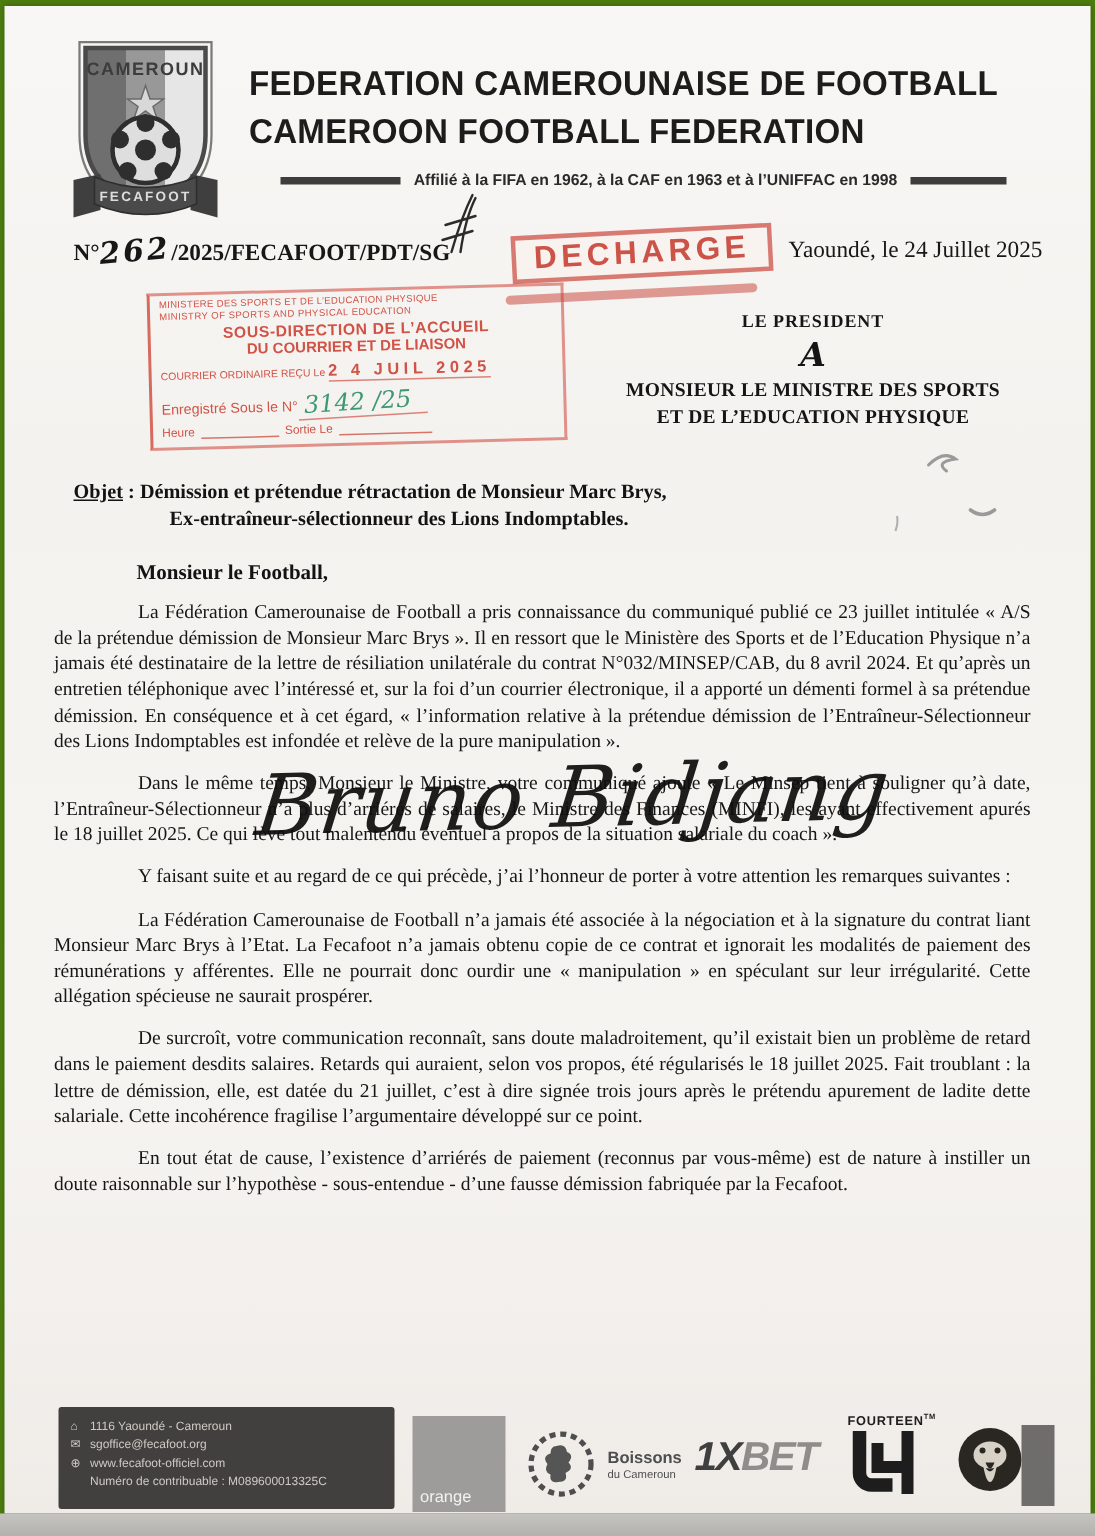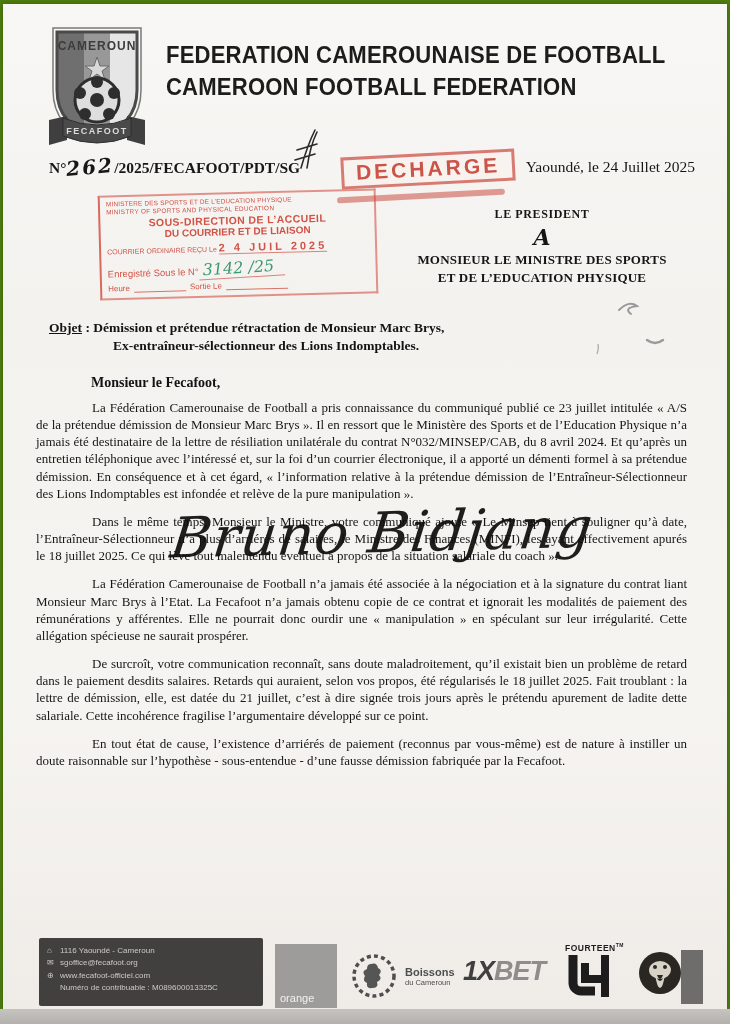--- a/index.html
+++ b/index.html
@@ -120,20 +120,25 @@
         <polygon points="4,96 22,92 22,116 4,121" fill="#3f3f3f"></polygon>
         <polygon points="100,96 82,92 82,116 100,121" fill="#3f3f3f"></polygon>
         <path d="M18 94 Q52 108 86 94 L86 112 Q52 126 18 112 Z" fill="#4a4a4a" stroke="#2e2e2e" stroke-width="1"></path>
         <text x="52" y="110" text-anchor="middle" font-family="Liberation Sans,sans-serif" font-size="9" font-weight="bold" fill="#dcdcdc" letter-spacing="1.5">FECAFOOT</text>
       </g>
     </svg>
 
     <div class="abs title-block">
       <div class="org-name">FEDERATION CAMEROUNAISE DE FOOTBALL</div>
       <div class="org-name en">CAMEROON FOOTBALL FEDERATION</div>
+      <div class="affiliation-row">
+        <span class="aff-bar l"></span>
+        <span class="affiliation-text">Affilié à la FIFA en 1962, à la CAF en 1963 et à l’UNIFFAC en 1998</span>
+        <span class="aff-bar r"></span>
+      </div>
     </div>
 
     <div class="abs ref-line">
       <span>N°</span><span class="hand-number">262</span><span>/2025/FECAFOOT/PDT/SG</span>
     </div>
 
     <svg class="abs" style="left:288px;top:124px;" width="28" height="42" viewBox="0 0 28 42">
       <path d="M10 40 C14 26 20 10 24 2 M16 40 C18 26 22 12 26 4 M6 22 L26 16 M4 32 L24 26" stroke="#2b2b2b" stroke-width="1.6" fill="none" stroke-linecap="round"></path>
     </svg>
 
@@ -176,25 +181,26 @@
       <div class="adr-line">MONSIEUR LE MINISTRE DES SPORTS</div>
       <div class="adr-line">ET DE L’EDUCATION PHYSIQUE</div>
     </div>
 
     <svg class="abs scribbles" width="110" height="70" viewBox="0 0 110 70">
       <path d="M60 14 q10 -10 18 -4 q-14 2 -6 8" stroke="#9a9a9a" stroke-width="2" fill="none" stroke-linecap="round"></path>
       <path d="M88 44 q8 6 16 0" stroke="#9a9a9a" stroke-width="2.4" fill="none" stroke-linecap="round"></path>
       <path d="M38 58 q2 -6 1 -10" stroke="#b0b0b0" stroke-width="1.4" fill="none"></path>
     </svg>
 
-    <div class="abs salutation">Monsieur le Fecafoot,</div>
+    <div class="abs salutation">Monsieur le Football,</div>
 
     <div class="abs body-text">
       <p>La Fédération Camerounaise de Football a pris connaissance du communiqué publié ce 23 juillet intitulée « A/S de la prétendue démission de Monsieur Marc Brys ». Il en ressort que le Ministère des Sports et de l’Education Physique n’a jamais été destinataire de la lettre de résiliation unilatérale du contrat N°032/MINSEP/CAB, du 8 avril 2024. Et qu’après un entretien téléphonique avec l’intéressé et, sur la foi d’un courrier électronique, il a apporté un démenti formel à sa prétendue démission. En conséquence et à cet égard, « l’information relative à la prétendue démission de l’Entraîneur-Sélectionneur des Lions Indomptables est infondée et relève de la pure manipulation ».</p>
       <p>Dans le même temps, Monsieur le Ministre, votre communiqué ajoute « Le Minsep tient à souligner qu’à date, l’Entraîneur-Sélectionneur n’a plus d’arriérés de salaires, le Ministre des Finances (MINFI), les ayant effectivement apurés le 18 juillet 2025. Ce qui lève tout malentendu éventuel à propos de la situation salariale du coach ».</p>
+      <p>Y faisant suite et au regard de ce qui précède, j’ai l’honneur de porter à votre attention les remarques suivantes :</p>
       <p>La Fédération Camerounaise de Football n’a jamais été associée à la négociation et à la signature du contrat liant Monsieur Marc Brys à l’Etat. La Fecafoot n’a jamais obtenu copie de ce contrat et ignorait les modalités de paiement des rémunérations y afférentes. Elle ne pourrait donc ourdir une « manipulation » en spéculant sur leur irrégularité. Cette allégation spécieuse ne saurait prospérer.</p>
       <p>De surcroît, votre communication reconnaît, sans doute maladroitement, qu’il existait bien un problème de retard dans le paiement desdits salaires. Retards qui auraient, selon vos propos, été régularisés le 18 juillet 2025. Fait troublant : la lettre de démission, elle, est datée du 21 juillet, c’est à dire signée trois jours après le prétendu apurement de ladite dette salariale. Cette incohérence fragilise l’argumentaire développé sur ce point.</p>
       <p>En tout état de cause, l’existence d’arriérés de paiement (reconnus par vous-même) est de nature à instiller un doute raisonnable sur l’hypothèse - sous-entendue - d’une fausse démission fabriquée par la Fecafoot.</p>
     </div>
 
     <div class="abs watermark">Bruno Bidjang</div>
 
     <div class="abs contact-box">
       <div class="contact-row">
         <span class="ic">⌂</span>

